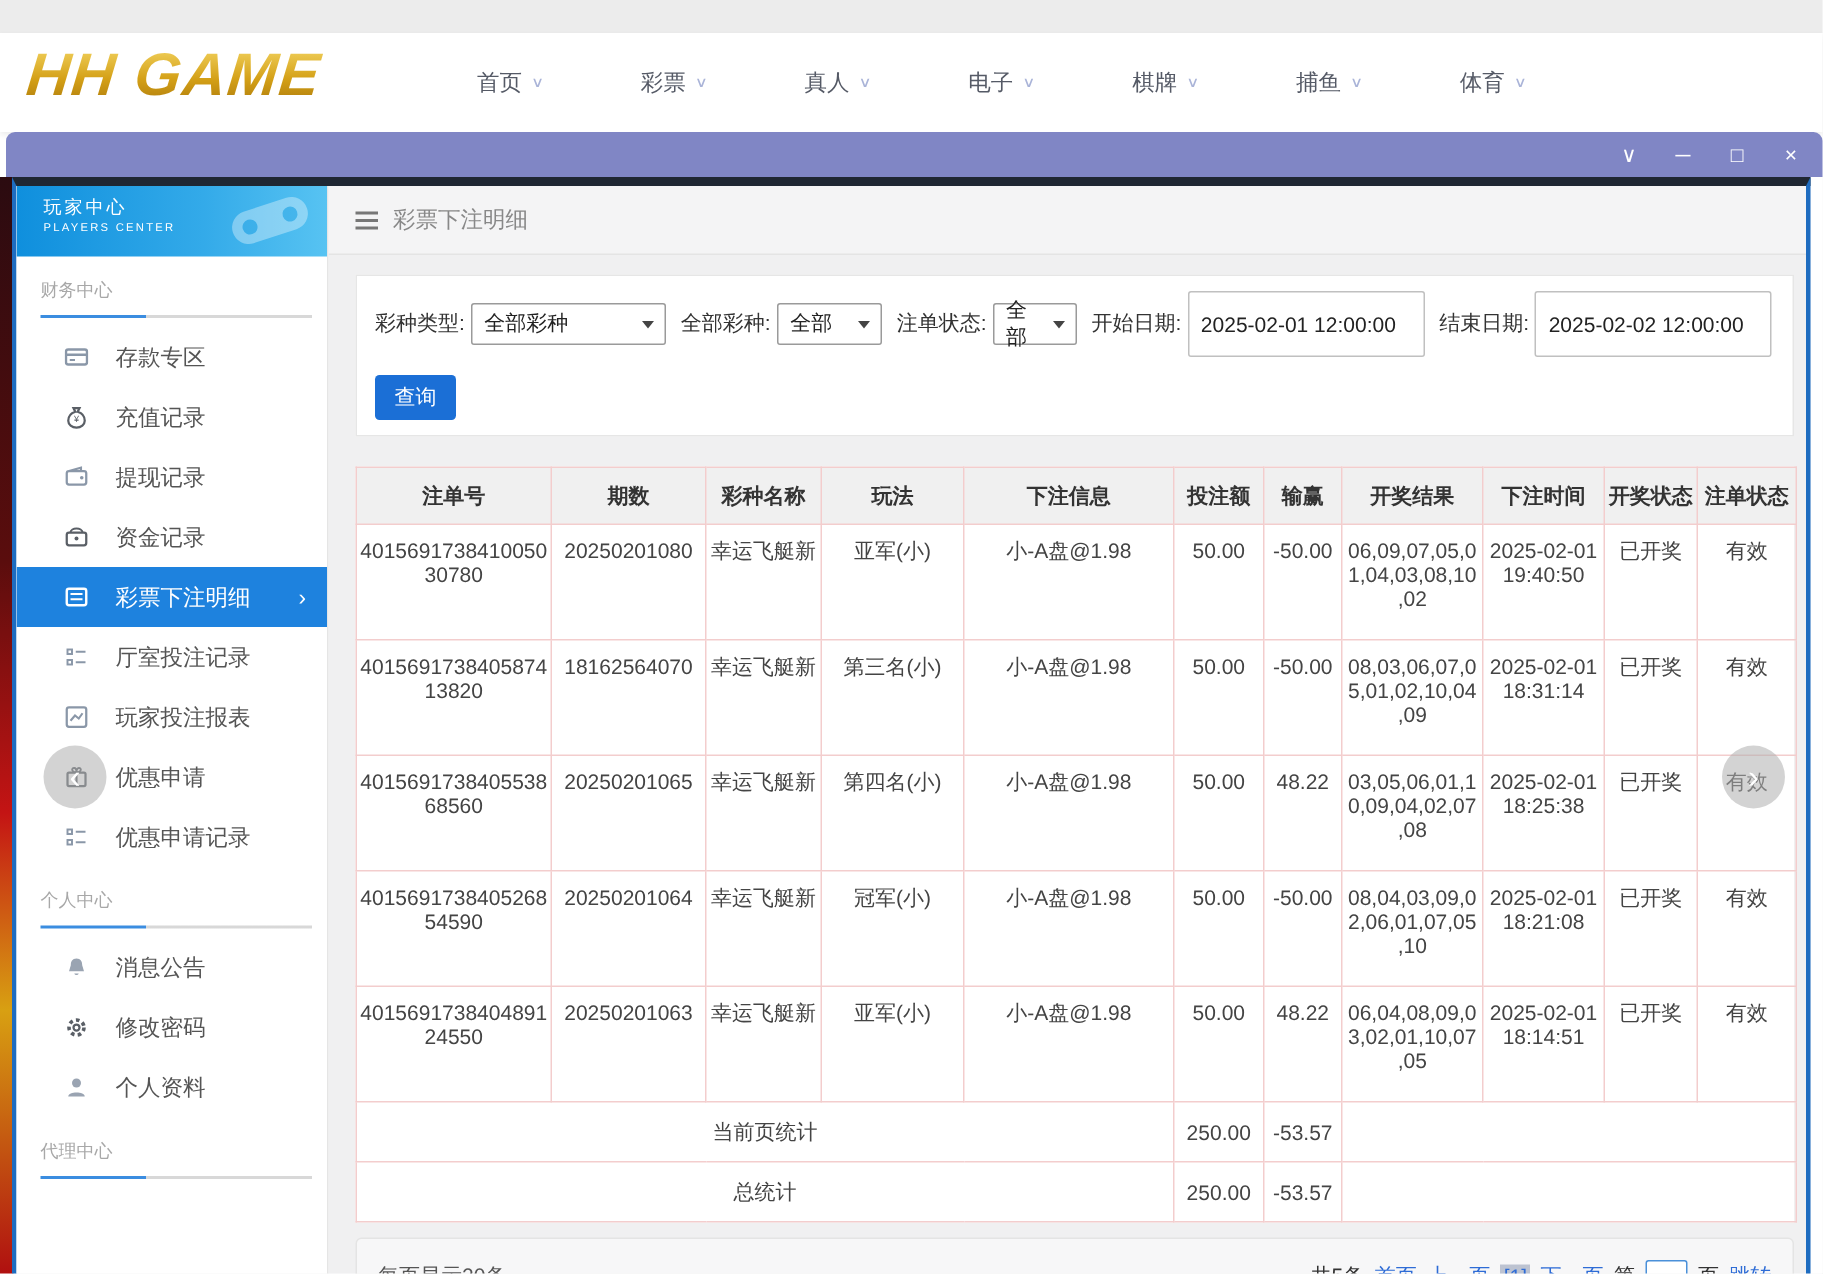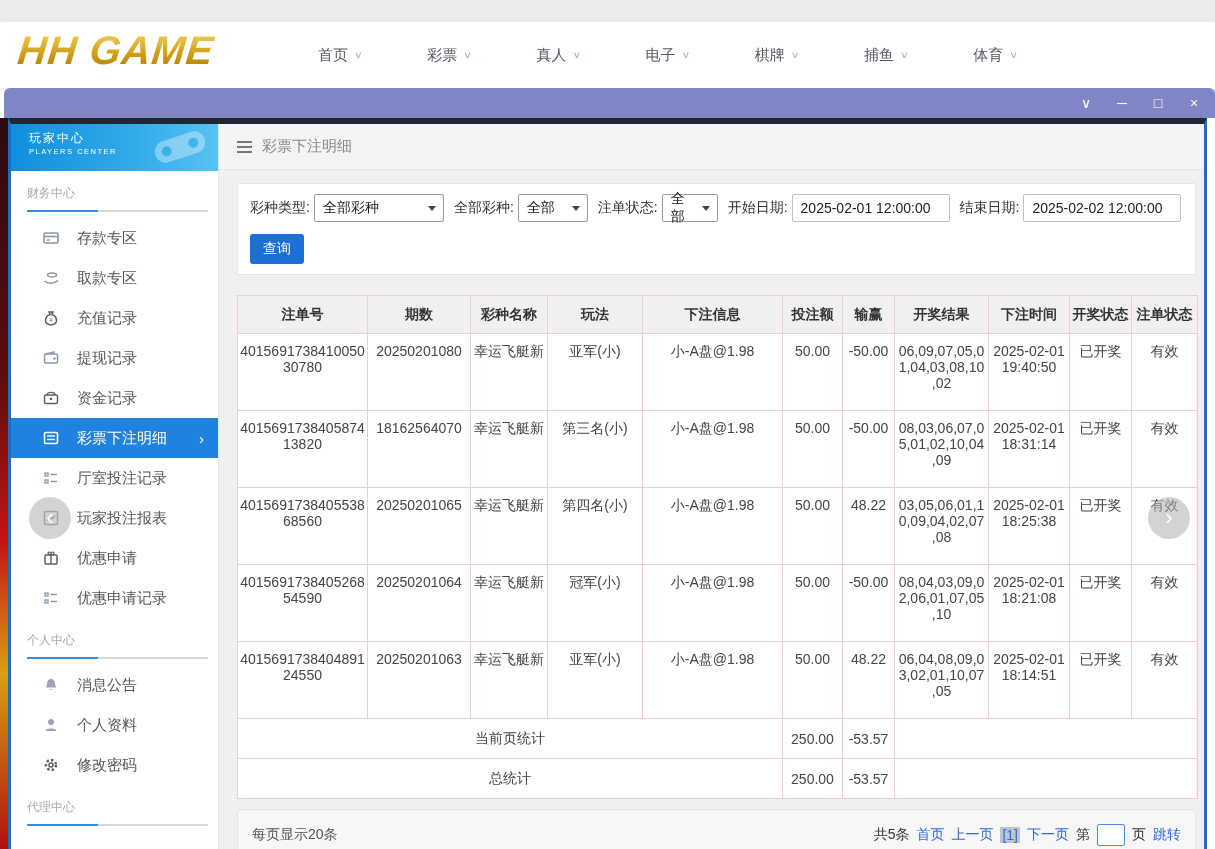--- a/index.html
+++ b/index.html
@@ -61,21 +61,21 @@
 
   .filter-card { margin:13px 8px 0 18px; background:#fff; border:1px solid #e6e6e6; padding:10px 12px; }
   .filter-row { display:flex; align-items:center; flex-wrap:nowrap; font-size:14px; color:#333; }
   .filter-row .lbl { margin:0 4px 0 10px; white-space:nowrap; }
   .filter-row .lbl:first-child { margin-left:0; }
   .fselect { display:inline-flex; align-items:center; justify-content:space-between;
     border:1px solid #9a9a9a; border-radius:2px; background:#fff; height:28px; padding:0 7px 0 8px;
     font-size:14px; color:#222; cursor:pointer; }
   .caret-dn { width:0; height:0; border-left:4px solid transparent; border-right:4px solid transparent;
     border-top:5px solid #444; margin-left:10px; }
-  .date-input { width:158px; height:28px; border:1px solid #c0c0c0; border-radius:2px; font-size:14px;
+  .date-input { width:158px; height:44px; border:1px solid #c0c0c0; border-radius:2px; font-size:14px;
     color:#222; padding:0 8px; font-family:inherit; }
   .search-btn { margin-top:12px; width:54px; height:30px; background:#1b6fd6; color:#fff; border:none;
     border-radius:3px; font-size:14px; cursor:pointer; font-family:inherit; }
 
   .table-wrap { margin:20px 8px 0 18px; background:#fff; }
   table.bets { width:100%; border-collapse:collapse; table-layout:fixed;padding-left:33px; }
   table.bets th, table.bets td { border:1px solid #f3cdcd; font-size:14px; text-align:center;
     word-wrap:break-word; overflow-wrap:break-word; }
   table.bets th { background:#f0f0f0; color:#333; height:38px; font-weight:bold; }
   table.bets td { color:#444; vertical-align:top; padding:9px 2px 0 2px; }
@@ -155,27 +155,20 @@
     <div class="menu-item">
       <svg width="16" height="16" viewBox="0 0 16 16">
           <rect x="1" y="3" width="14" height="10" rx="1.5" fill="none" stroke="#8a97a8" stroke-width="1.6"></rect>
           <line x1="1" y1="6.5" x2="15" y2="6.5" stroke="#8a97a8" stroke-width="1.6"></line>
           <line x1="3.5" y1="10" x2="7" y2="10" stroke="#8a97a8" stroke-width="1.4"></line>
         </svg>
       <span>存款专区</span>
     </div>
     <div class="menu-item">
       <svg width="16" height="16" viewBox="0 0 16 16">
-          <ellipse cx="9" cy="5" rx="4.5" ry="2" fill="none" stroke="#8a97a8" stroke-width="1.5"></ellipse>
-          <path d="M1.5 11 C5 14 11 14 15 10.5" fill="none" stroke="#8a97a8" stroke-width="1.6"></path>
-        </svg>
-      <span>取款专区</span>
-    </div>
-    <div class="menu-item">
-      <svg width="16" height="16" viewBox="0 0 16 16">
           <path d="M6 2 H10 L8.8 4.5 C12 5.5 13.5 8 13.5 10.5 A5.5 4.5 0 0 1 2.5 10.5 C2.5 8 4 5.5 7.2 4.5 Z" fill="none" stroke="#5a5f66" stroke-width="1.5"></path>
           <text x="8" y="11.5" font-size="6" text-anchor="middle" fill="#5a5f66">¥</text>
         </svg>
       <span>充值记录</span>
     </div>
     <div class="menu-item">
       <svg width="16" height="16" viewBox="0 0 16 16">
           <rect x="1.5" y="4" width="13" height="9" rx="1.5" fill="none" stroke="#8a97a8" stroke-width="1.5"></rect>
           <path d="M3 4 L11 1.8 V4" fill="none" stroke="#8a97a8" stroke-width="1.4"></path>
           <circle cx="11.5" cy="8.5" r="1.2" fill="#8a97a8"></circle>
@@ -238,31 +231,31 @@
 
     <div class="menu-item">
       <svg width="16" height="16" viewBox="0 0 16 16">
           <path d="M8 2 C5.2 2 4.2 4 4.2 6.5 L3 10.5 H13 L11.8 6.5 C11.8 4 10.8 2 8 2 Z" fill="#9aa4b2"></path>
           <path d="M6.5 12 A1.6 1.6 0 0 0 9.5 12 Z" fill="#9aa4b2"></path>
         </svg>
       <span>消息公告</span>
     </div>
     <div class="menu-item">
       <svg width="16" height="16" viewBox="0 0 16 16">
+          <circle cx="8" cy="8" r="5" fill="none" stroke="#5a5f66" stroke-width="2.4" stroke-dasharray="2.4 2.2"></circle>
+          <circle cx="8" cy="8" r="2" fill="none" stroke="#5a5f66" stroke-width="1.5"></circle>
+        </svg>
+      <span>修改密码</span>
+    </div>
+    <div class="menu-item">
+      <svg width="16" height="16" viewBox="0 0 16 16">
           <circle cx="8" cy="5" r="3" fill="#9aa4b2"></circle>
           <path d="M2.5 14 C2.5 10.5 13.5 10.5 13.5 14 Z" fill="#9aa4b2"></path>
         </svg>
       <span>个人资料</span>
-    </div>
-    <div class="menu-item">
-      <svg width="16" height="16" viewBox="0 0 16 16">
-          <circle cx="8" cy="8" r="5" fill="none" stroke="#5a5f66" stroke-width="2.4" stroke-dasharray="2.4 2.2"></circle>
-          <circle cx="8" cy="8" r="2" fill="none" stroke="#5a5f66" stroke-width="1.5"></circle>
-        </svg>
-      <span>修改密码</span>
     </div>
 
     <div class="section-label">代理中心</div>
     <div class="section-divider"></div>
   </div>
 
   <div class="circle-nav circle-left">
       <span>‹</span>
     </div>
   <div class="circle-nav circle-right">

